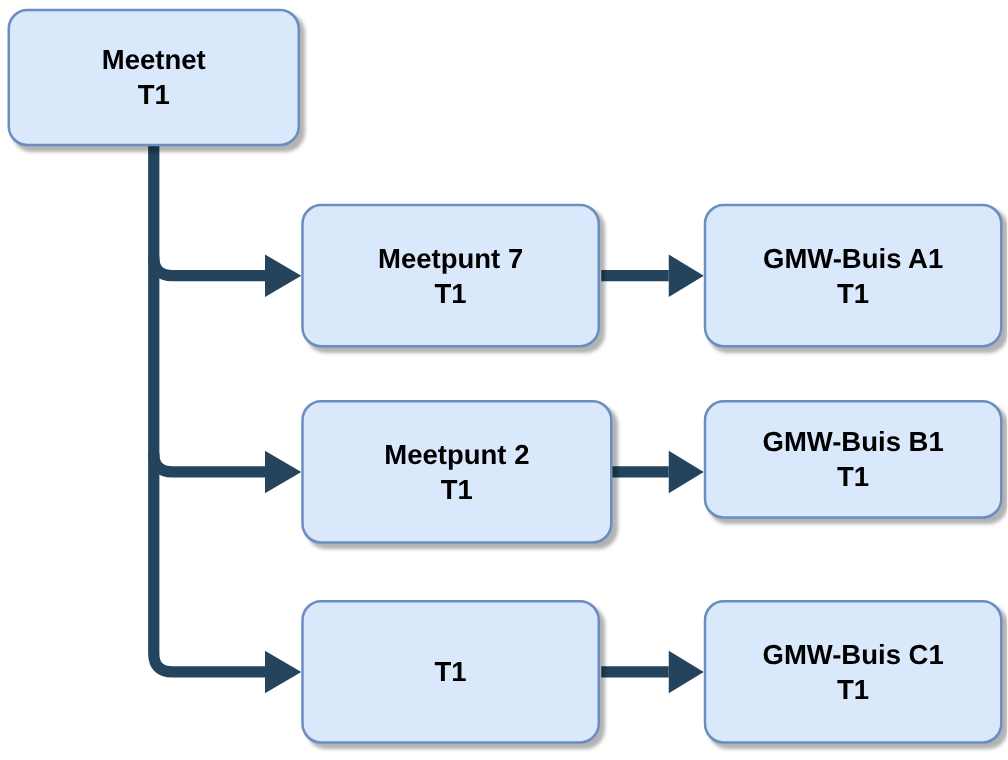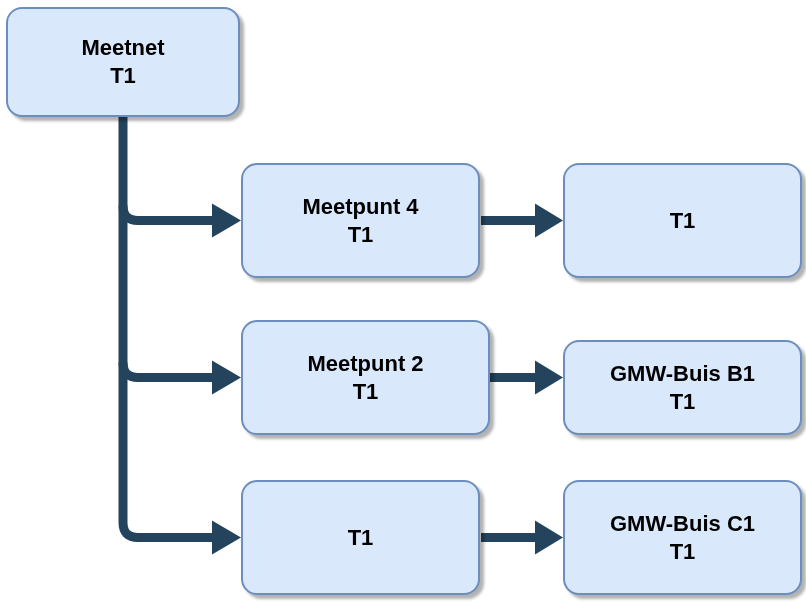--- a/index.html
+++ b/index.html
@@ -33,21 +33,21 @@
     font-size: 22px;
     line-height: 28px;
     color: #000000;
     cursor: default;
   }
   .n-meetnet { left: 6px;   top: 7px;   width: 234px; height: 110px; text-align: right; }
   .n-mp1     { left: 241px; top: 163px; width: 239px; height: 115px; }
   .n-mp2     { left: 241px; top: 320px; width: 249px; height: 115px; }
   .n-mp3     { left: 241px; top: 480px; width: 239px; height: 115px; }
   .n-ga1     { left: 563px; top: 163px; width: 239px; height: 115px; }
-  .n-gb1     { left: 563px; top: 320px; width: 239px; height: 95px; margin-top: 20px; }
+  .n-gb1     { left: 563px; top: 320px; width: 239px; height: 95px; }
   .n-gc1     { left: 563px; top: 480px; width: 239px; height: 115px; }
   .edge-line { fill: none; stroke: #23445c; stroke-width: 9; }
   .edge-head { fill: #23445c; stroke: none; }
 </style>
 </head>
 <body>
 
 <div class="canvas">
 
   <svg class="edges">
@@ -82,34 +82,35 @@
       <polygon class="edge-head" points="535,520.5 563,537.5 535,554.5" fill="#23445c"></polygon>
     </g>
   </svg>
 
   <div class="node n-meetnet">
     <span>Meetnet</span>
     <span>T1</span>
   </div>
 
   <div class="node n-mp1">
-    <span>Meetpunt 4</span>
+    <span>Meetpunt 7</span>
     <span>T1</span>
   </div>
 
   <div class="node n-mp2">
     <span>Meetpunt 2</span>
     <span>T1</span>
   </div>
 
   <div class="node n-mp3">
     <span>T1</span>
   </div>
 
   <div class="node n-ga1">
+    <span>GMW-Buis A1</span>
     <span>T1</span>
   </div>
 
   <div class="node n-gb1">
     <span>GMW-Buis B1</span>
     <span>T1</span>
   </div>
 
   <div class="node n-gc1">
     <span>GMW-Buis C1</span>

